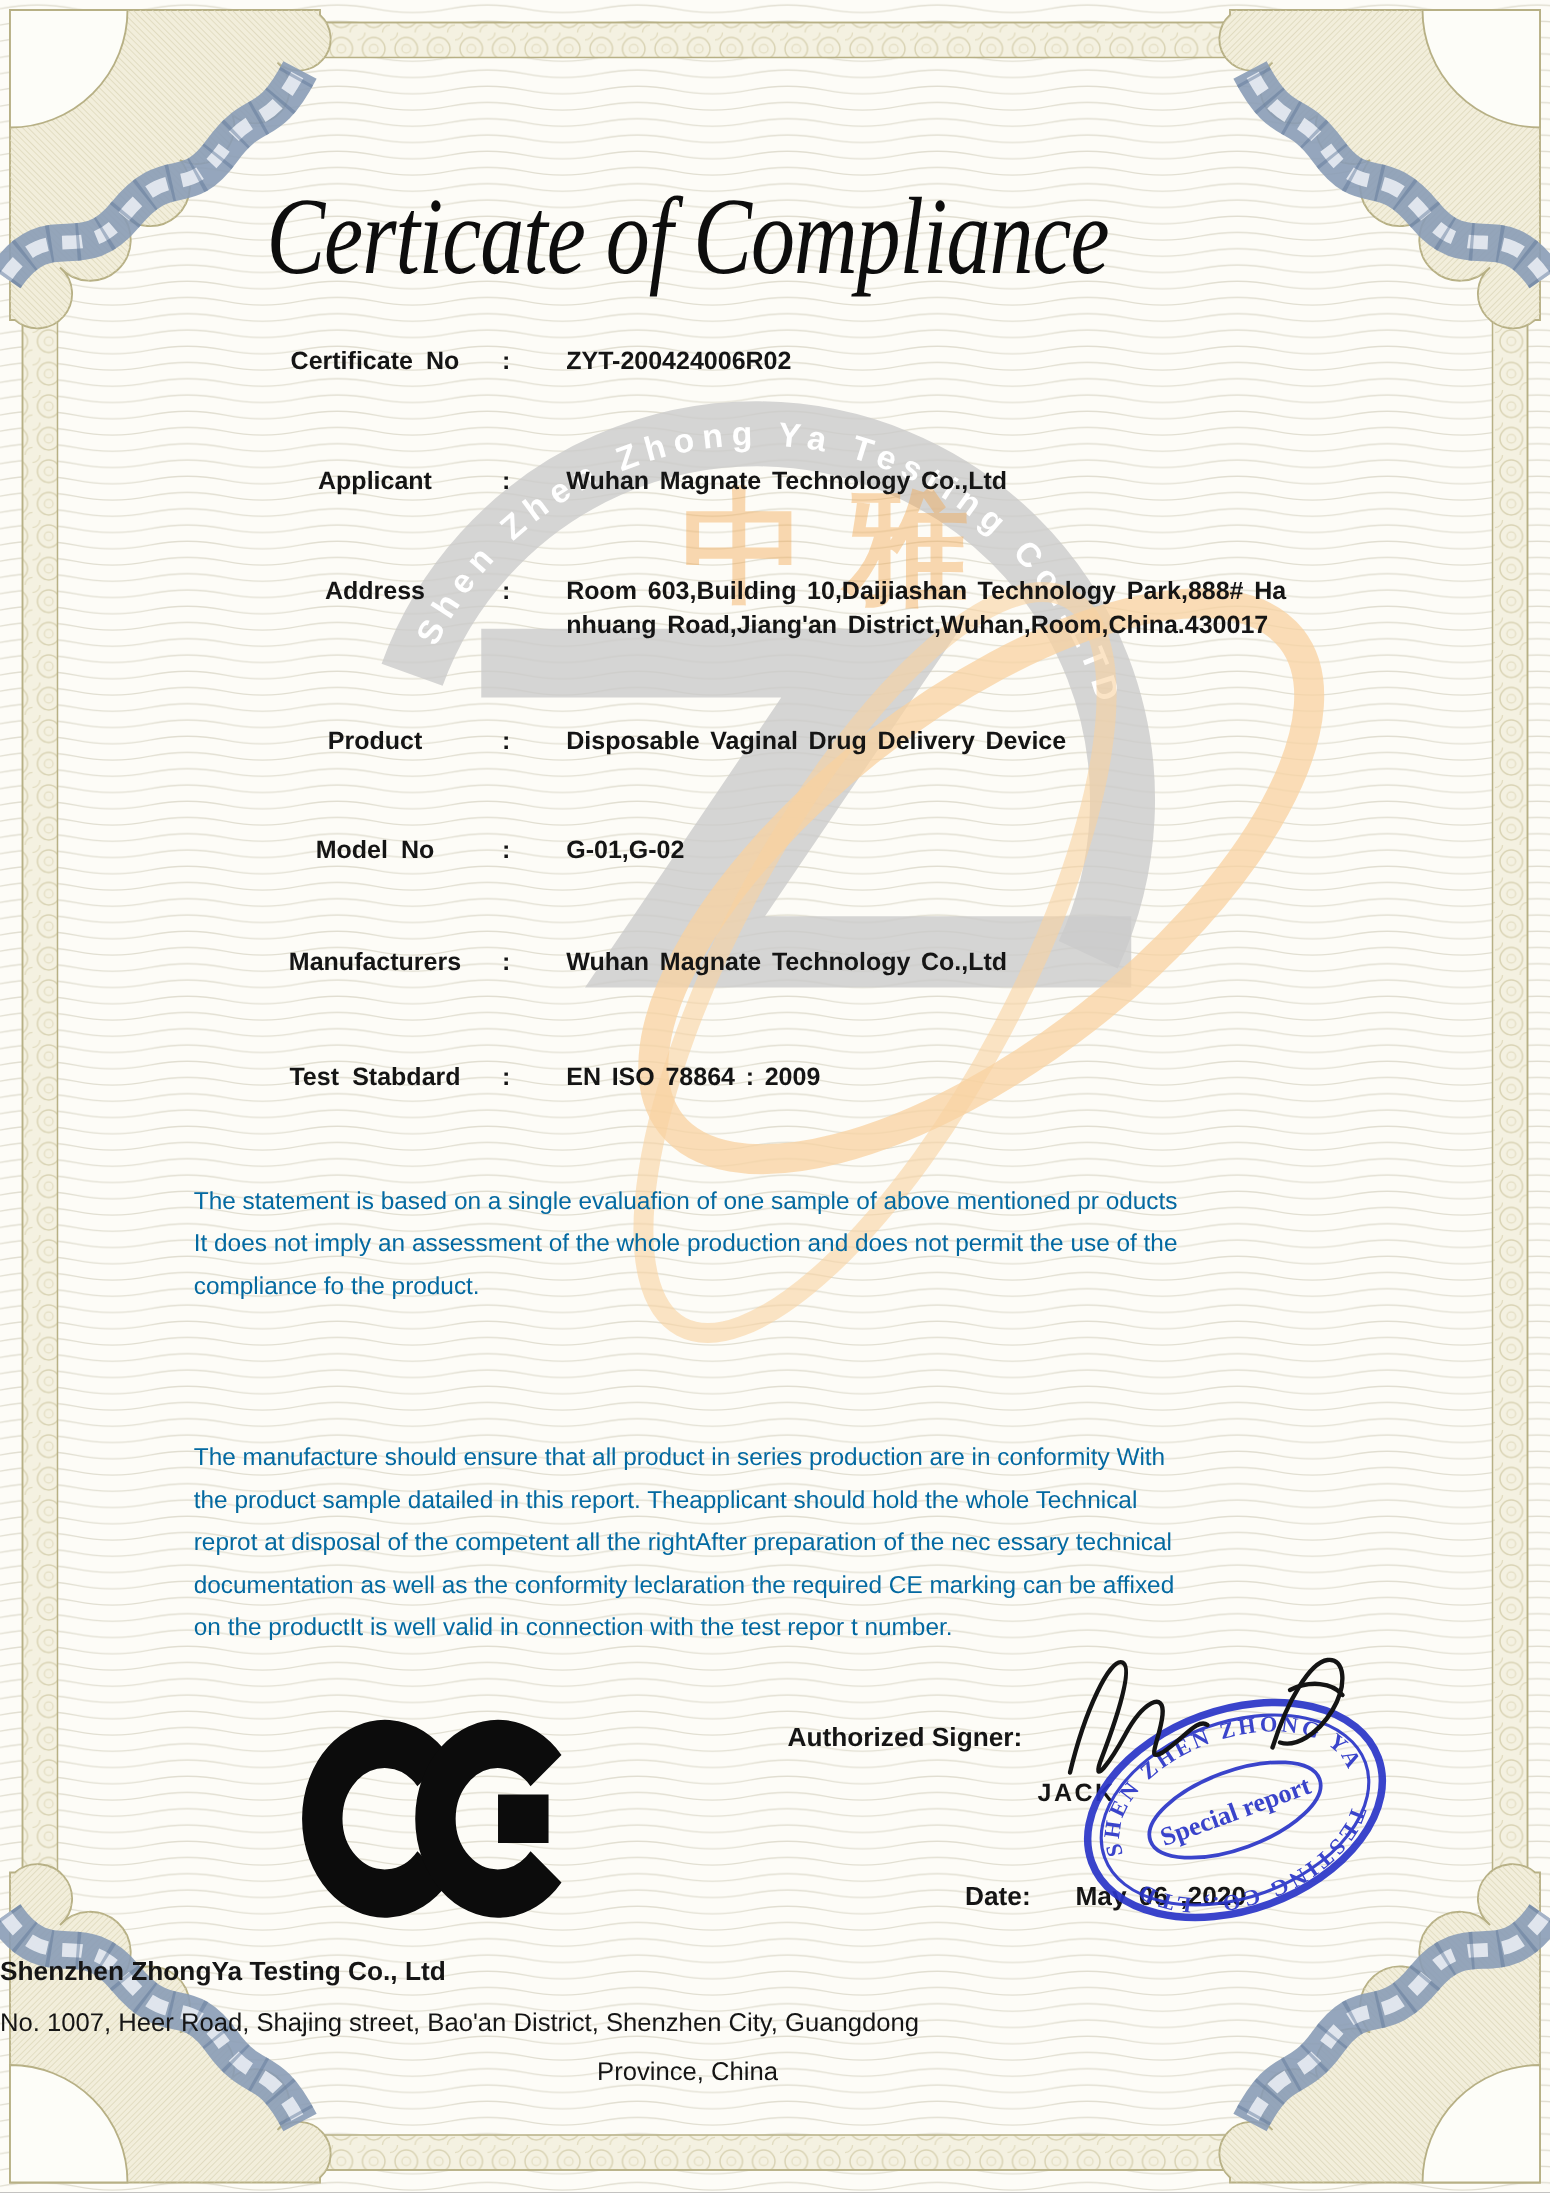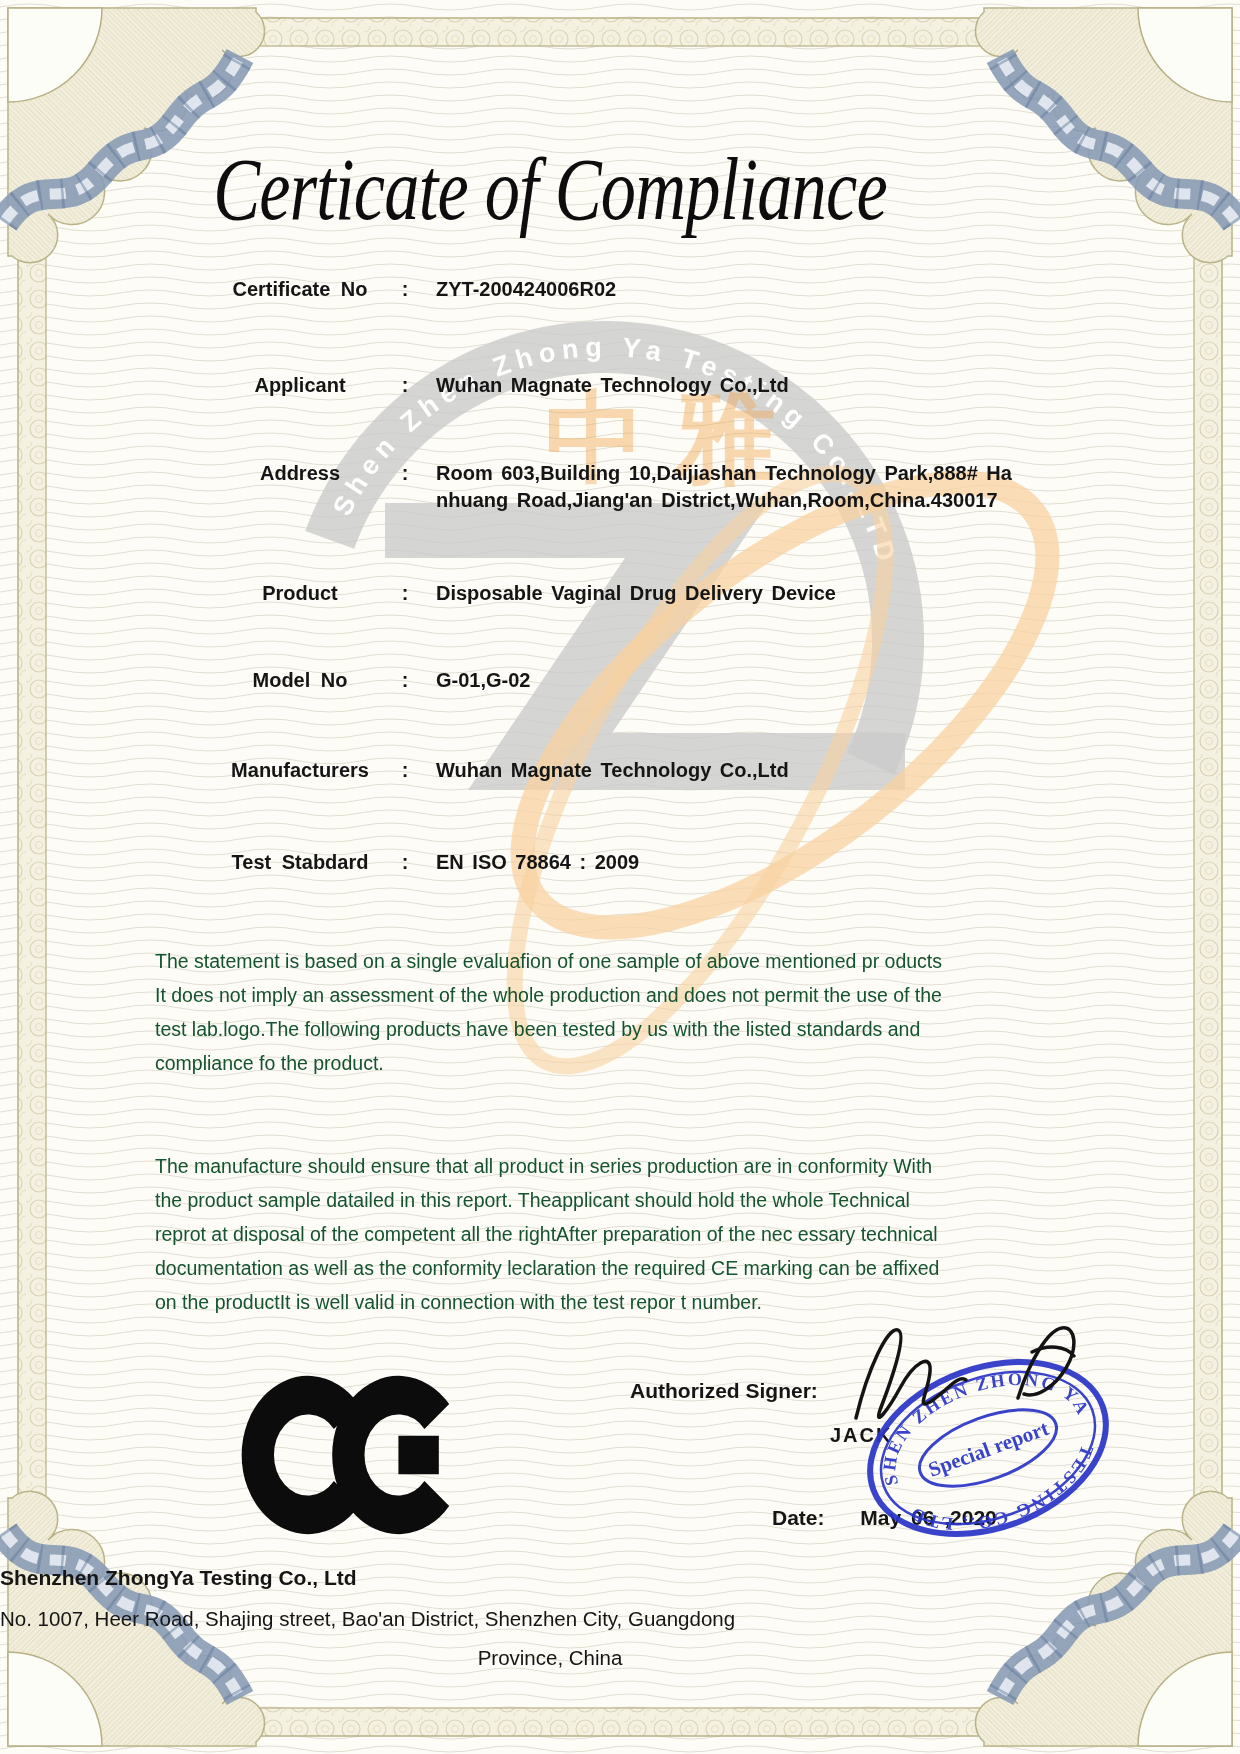--- a/index.html
+++ b/index.html
@@ -18,26 +18,26 @@
     font-family:"Liberation Serif","DejaVu Serif",serif;font-style:italic;
     font-size:88px;line-height:1.0;color:#0d0d0d;
     transform:scaleX(0.8);transform-origin:550px 0;
     letter-spacing:-1px;white-space:nowrap;
   }
 
   .frow{position:absolute;left:0;width:1100px;display:flex;align-items:flex-start;
         font-weight:bold;font-size:20px;line-height:27px;}
   .flabel{margin-left:220px;width:160px;text-align:center;word-spacing:5px;flex:none;}
   .fcolon{width:50px;text-align:center;flex:none;}
-  .fvalue{margin-left:6px;width:620px;word-spacing:3px;}
+  .fvalue{margin-left:23px;width:620px;word-spacing:3px;}
   .r-cert{top:276px}.r-appl{top:372px}.r-addr{top:460px}.r-prod{top:580px}
   .r-model{top:667px}.r-manu{top:757px}.r-test{top:849px}
 
   .para{position:absolute;left:155px;width:950px;font-size:19.5px;line-height:34px;
-        color:#14532d;white-space:nowrap;}
+        color:#0369a1;white-space:nowrap;}
   .p1{top:944px}.p2{top:1149px}
 
   .ce{position:absolute;left:240px;top:1372px;}
   .auth{position:absolute;left:630px;top:1379px;font-weight:bold;font-size:21px;}
   .jack{position:absolute;left:830px;top:1424px;font-weight:bold;font-size:20px;letter-spacing:2px;}
   .daterow{position:absolute;left:772px;top:1482px;font-weight:bold;font-size:21px;white-space:nowrap;margin-top:24px;}
   .dateval{margin-left:30px;word-spacing:4px;}
 
   .f-company{position:absolute;top:1566px;left:0;width:1100px;
              font-weight:bold;font-size:21px;}
@@ -151,21 +151,20 @@
 
     <div class="frow r-test">
       <span class="flabel">Test Stabdard</span>
       <span class="fcolon">:</span>
       <span class="fvalue">EN ISO 78864 : 2009</span>
     </div>
 
     <div class="para p1">
       <div>The statement is based on a single evaluafion of one sample of above mentioned pr oducts</div>
       <div>It does not imply an assessment of the whole production and does not permit the use of the</div>
-      <div>test lab.logo.The following products have been tested by us with the listed standards and</div>
       <div>compliance fo the product.</div>
     </div>
 
     <div class="para p2">
       <div>The manufacture should ensure that all product in series production are in conformity With</div>
       <div>the product sample datailed in this report. Theapplicant should hold the whole Technical</div>
       <div>reprot at disposal of the competent all the rightAfter preparation of the nec essary technical</div>
       <div>documentation as well as the conformity leclaration the required CE marking can be affixed</div>
       <div>on the productIt is well valid in connection with the test repor t number.</div>
     </div>

